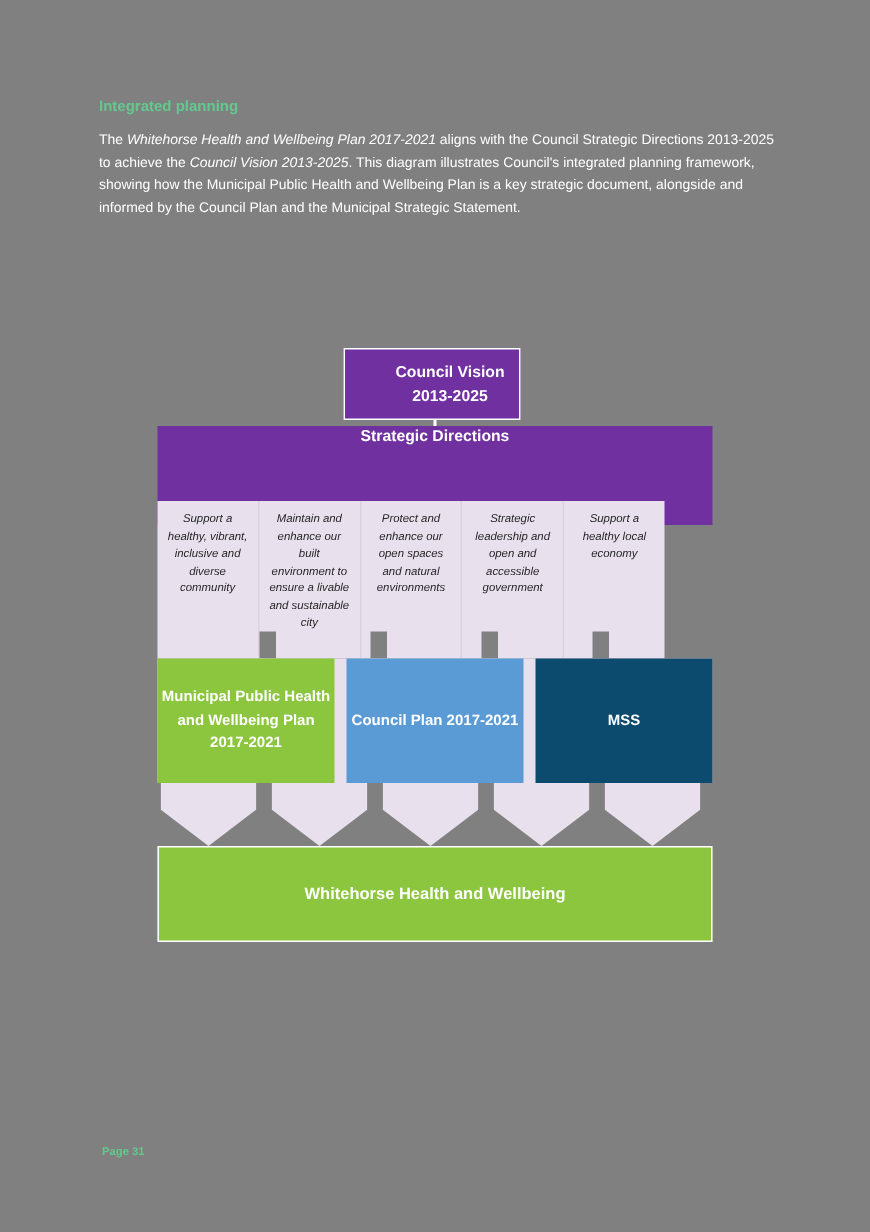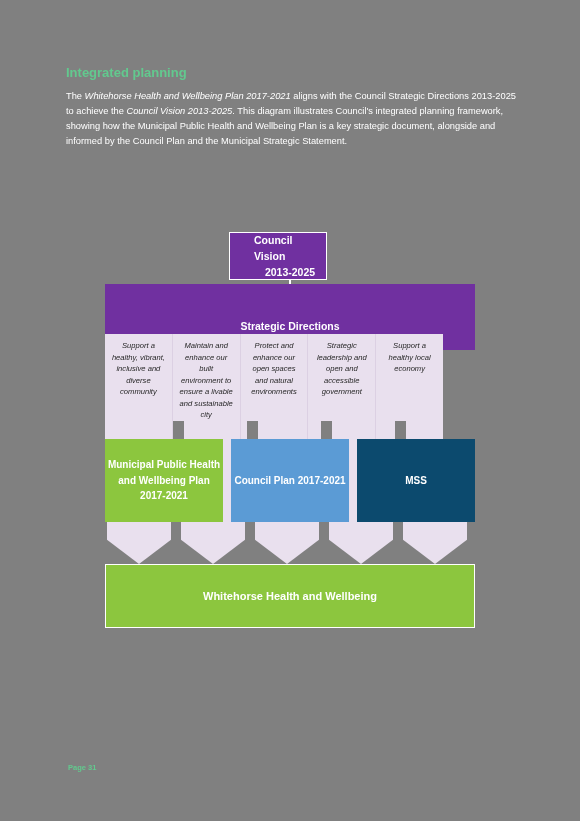--- a/index.html
+++ b/index.html
@@ -29,21 +29,21 @@
   }
   .doc-title {
     font-size: 14.5px;
     font-weight: bold;
     color: #bcc8e8;
     letter-spacing: 0.1px;
     margin: 0 0 9px 0;
     line-height: 1.15;
   }
   .sub-title {
-    font-size: 13px;
+    font-size: 10px;
     font-weight: bold;
     color: #62c98e;
     margin: 0 0 8px 0;
     line-height: 1.15;
   }
   .body-copy {
     font-size: 9.3px;
     color: #ffffff;
     line-height: 1.62;
     margin: 0;
@@ -59,21 +59,21 @@
     left: 105px;
     top: 232px;
     width: 370px;
     height: 402px;
   }
 
   .vision-box {
     position: absolute;
     left: 124px;
     top: 0;
-    width: 98px;
+    width: 118px;
     height: 48px;
     background: #7030a0;
     border: 1.5px solid #ffffff;
     box-sizing: border-box;
     display: flex;
     flex-direction: column;
     align-items: center;
     justify-content: center;
     color: #ffffff;
     font-weight: bold;
@@ -94,21 +94,21 @@
   .sd-header {
     position: absolute;
     left: 0;
     top: 52px;
     width: 370px;
     height: 66px;
     background: #7030a0;
     display: flex;
     flex-direction: column;
     align-items: center;
-    justify-content: flex-end;
+    justify-content: space-between;
     color: #ffffff;
     font-weight: bold;
     font-size: 10.5px;
     line-height: 1.5;
   }
 
   .sd-panel {
     position: absolute;
     left: 0;
     top: 102px;

